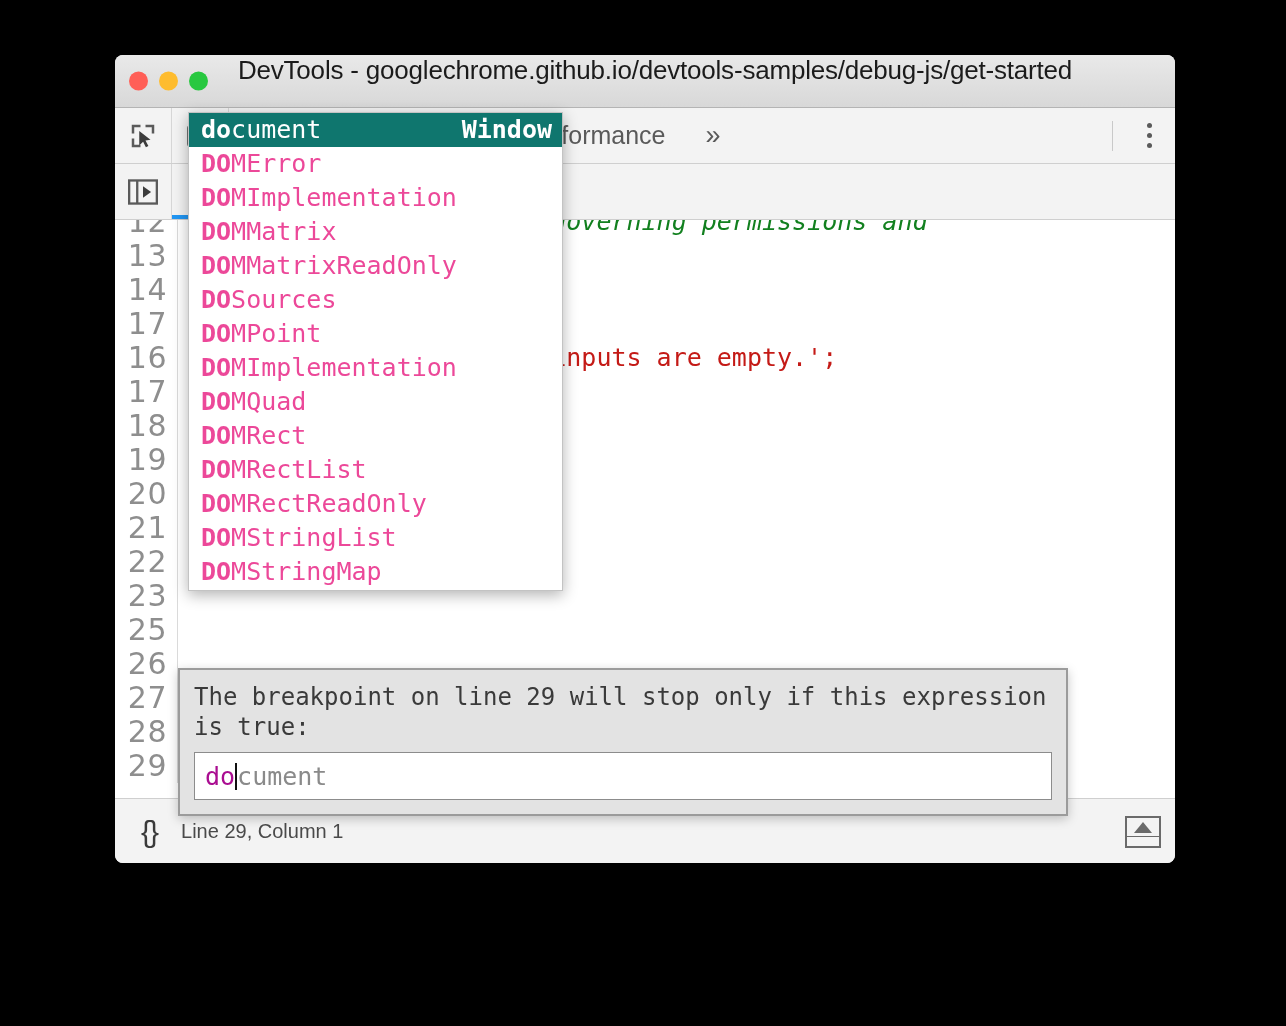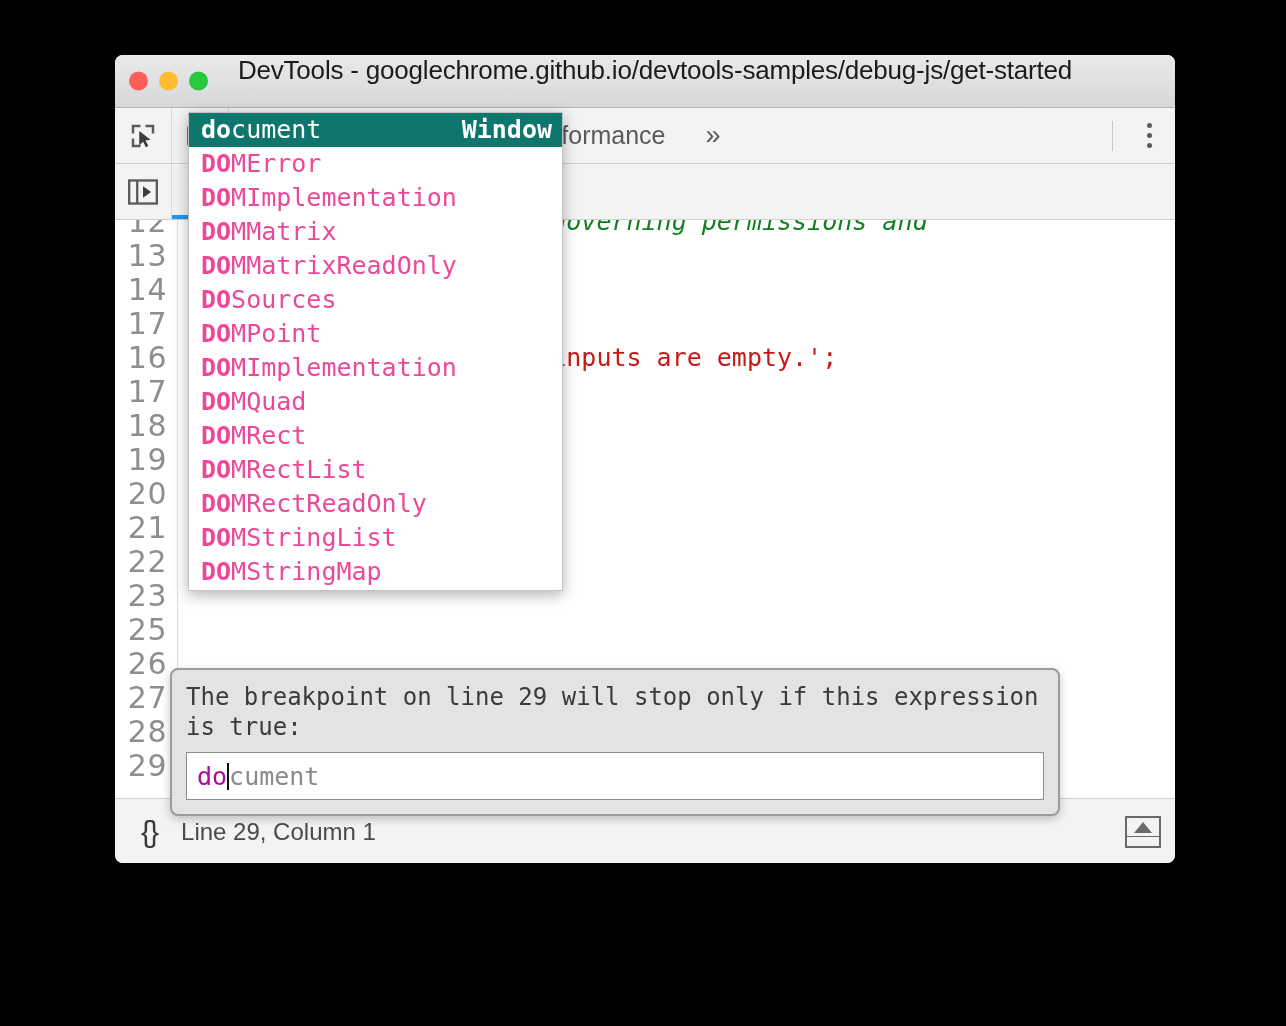--- a/index.html
+++ b/index.html
@@ -269,27 +269,27 @@
     background: #0f766e;
     color: #ffffff;
   }
   .ac-label { overflow: hidden; text-overflow: clip; }
   .ac-pfx { font-weight: bold; }
   .ac-type { font-weight: bold; margin-left: 10px; }
 
   
   .cond-popup {
     position: absolute;
-    left: 170px;
+    left: 178px;
     top: 668px;
     width: 890px;
     box-sizing: border-box;
     background: #e3e3e3;
     border: 2px solid #9b9b9b;
-    border-radius: 8px;
+    border-radius: 0;
     box-shadow: 0 3px 10px rgba(0,0,0,0.22);
     padding: 12px 14px 14px 14px;
     z-index: 55;
   }
   .cond-text {
     font-family: "DejaVu Sans Mono", monospace;
     font-size: 24px;
     line-height: 30px;
     color: #3a3a3a;
     margin-bottom: 10px;
@@ -328,21 +328,21 @@
     box-sizing: border-box;
   }
   .pretty-btn {
     font-family: "Liberation Sans", sans-serif;
     font-size: 30px;
     color: #3a3a3a;
     padding: 0 12px;
     letter-spacing: -2px;
   }
   .status-text {
-    font-size: 24px;
+    font-size: 20px;
     color: #4a4a4a;
     margin-left: 12px;
     white-space: nowrap;
   }
   .drawer-btn {
     margin-left: auto;
     width: 36px;
     height: 32px;
     border: 2px solid #6a6a6a;
     display: flex;

